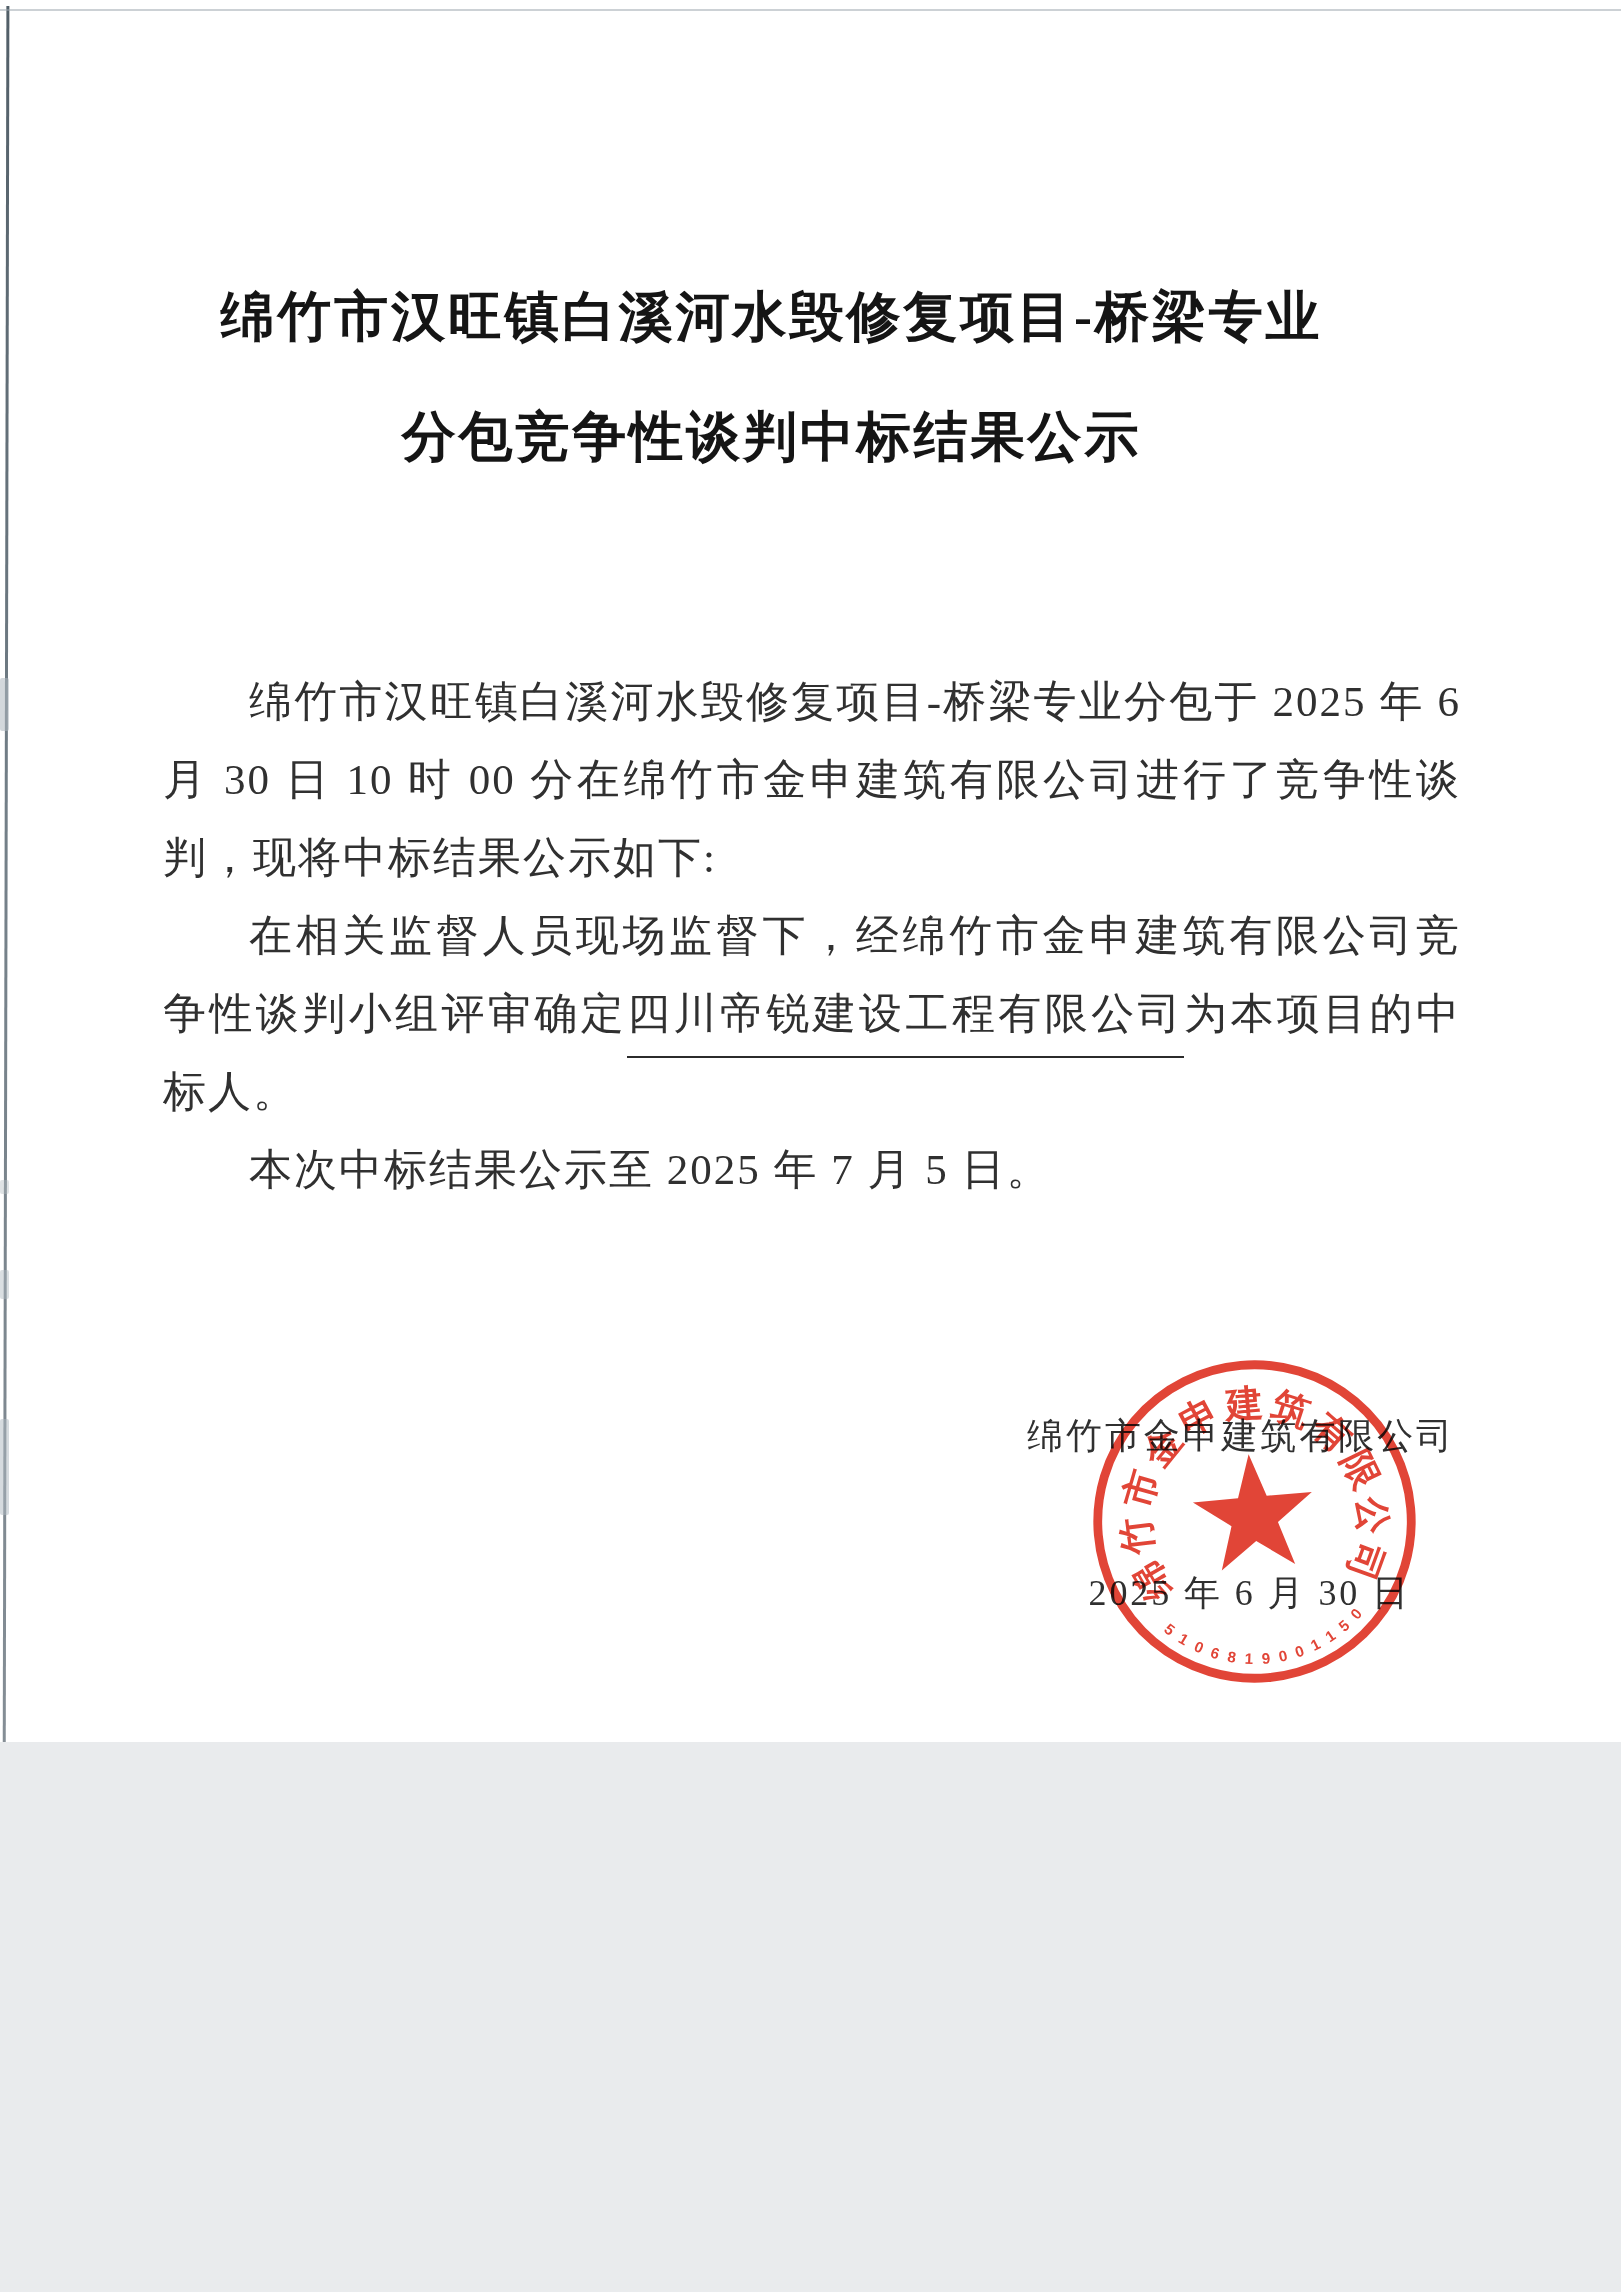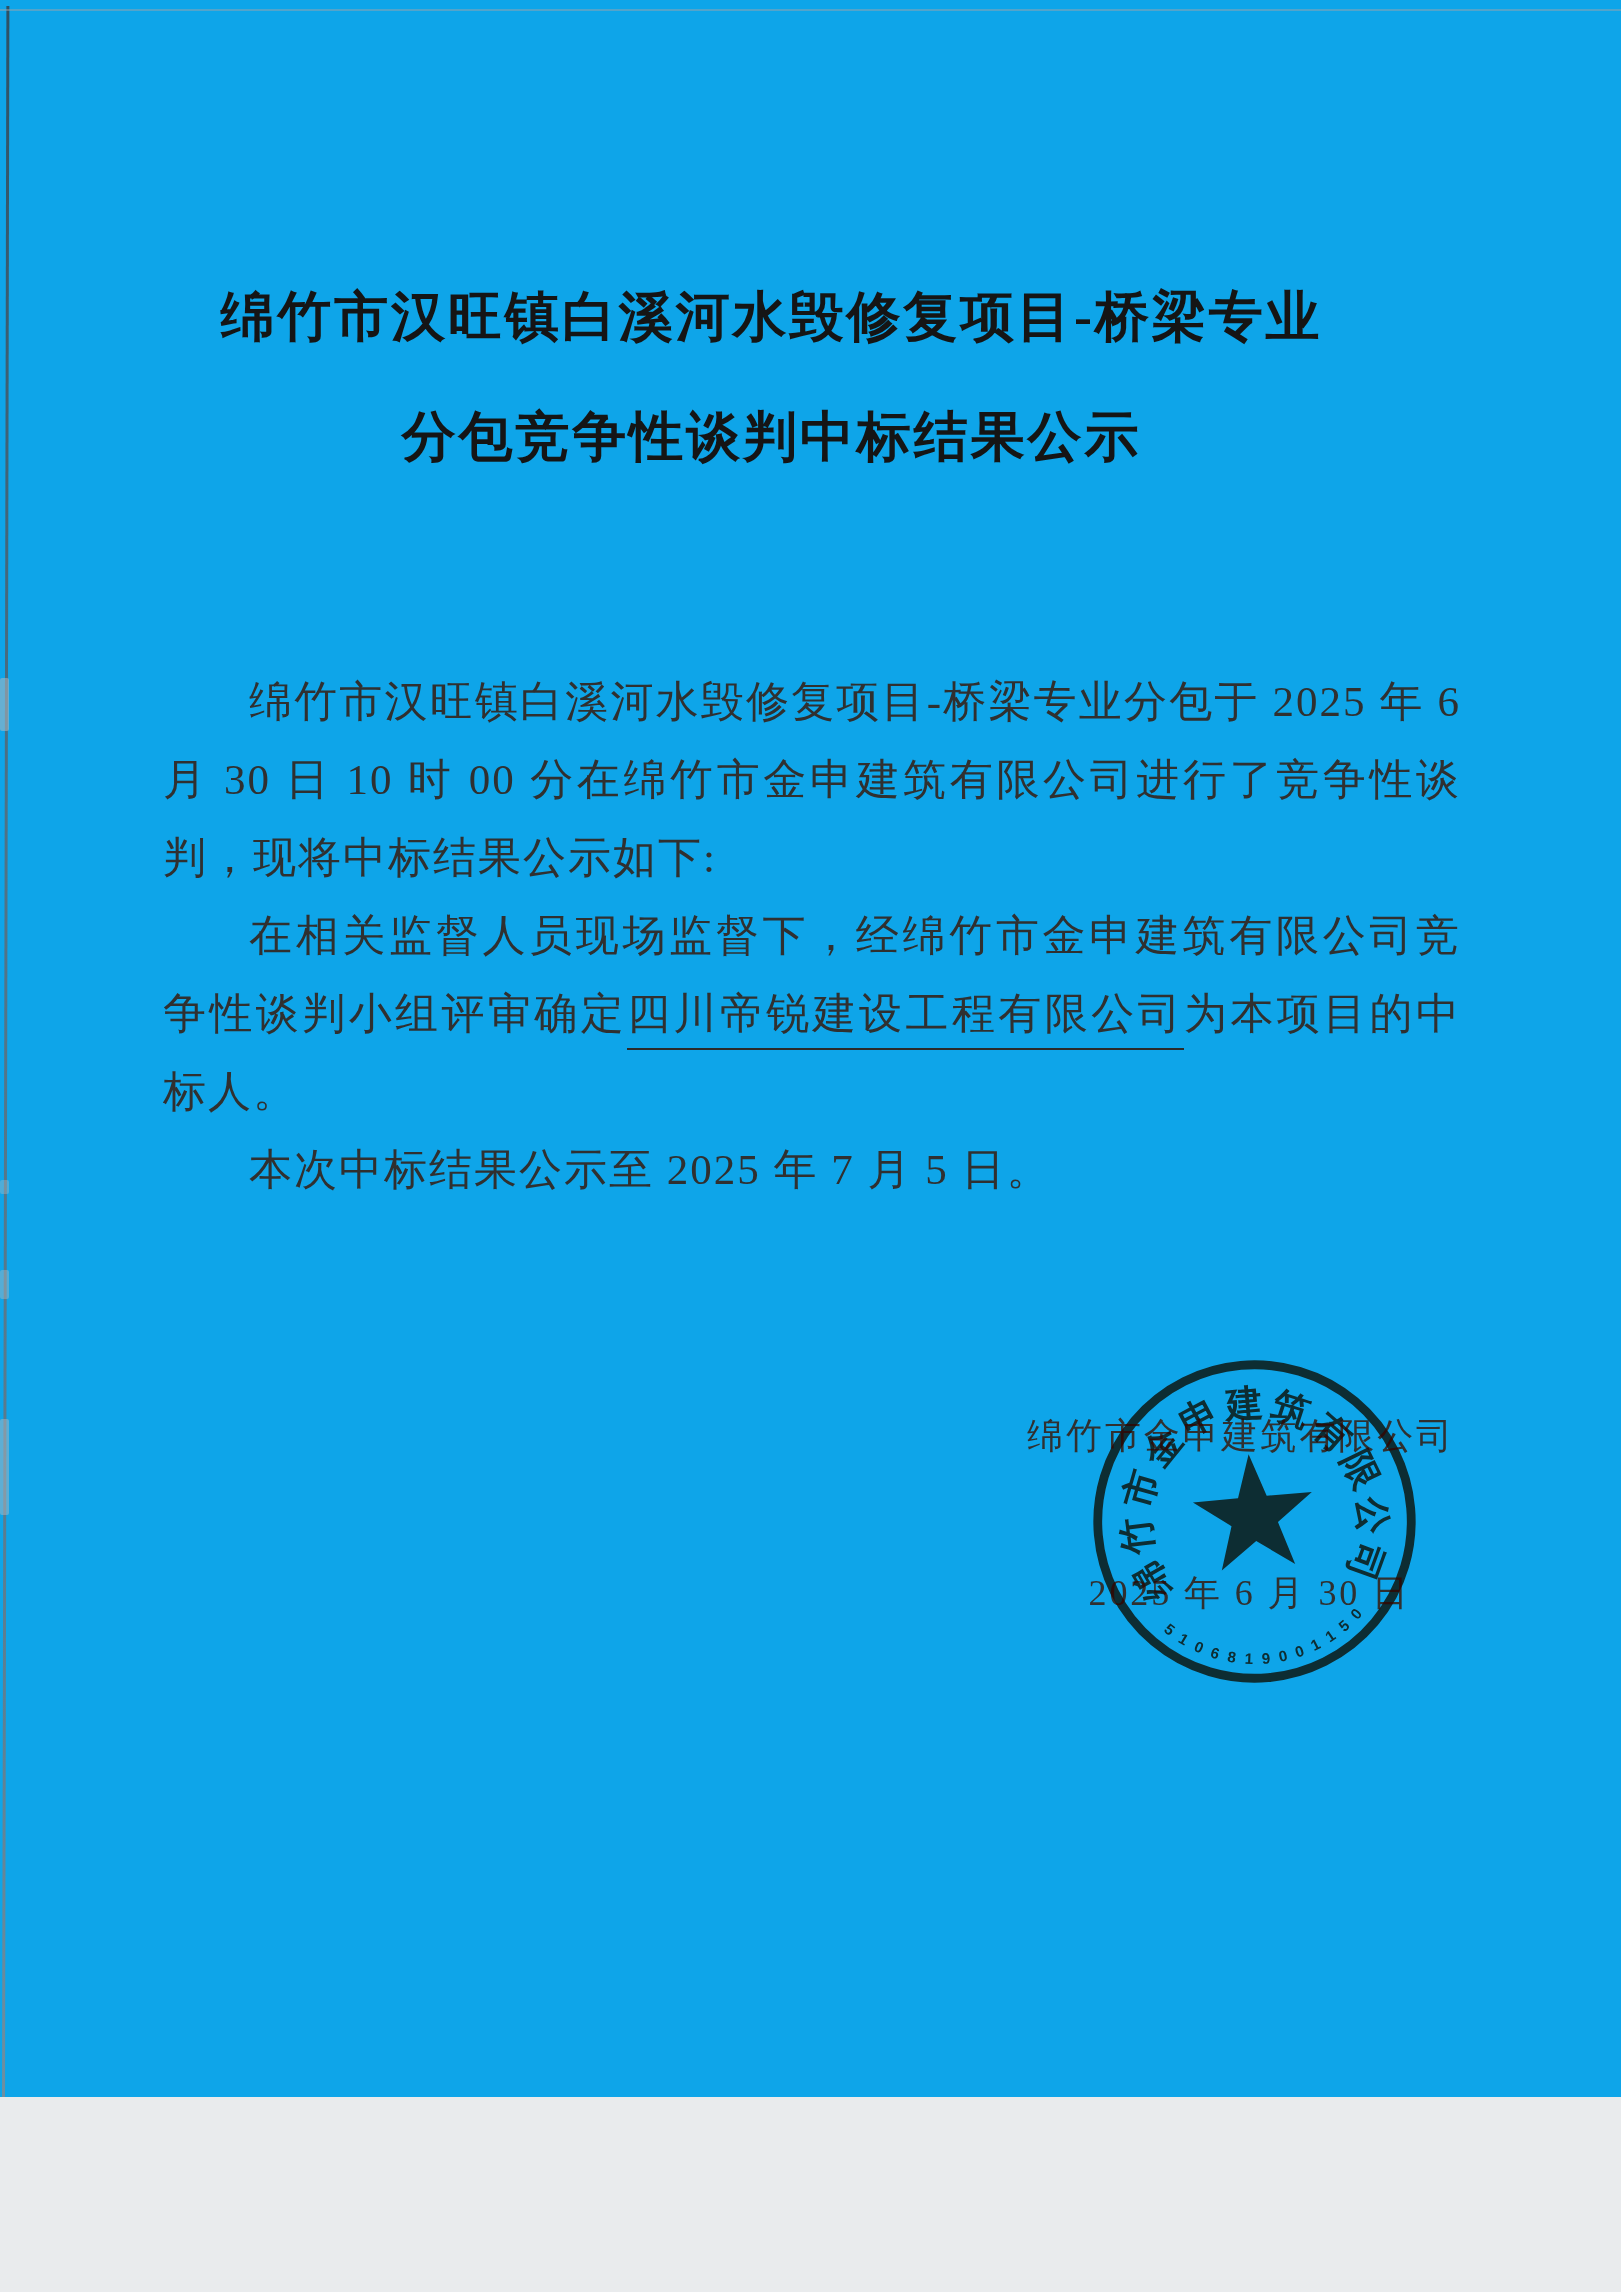--- a/index.html
+++ b/index.html
@@ -1,20 +1,20 @@
 <!DOCTYPE html>
 <html><head>
 <meta charset="utf-8">
 <style>
   html,body{margin:0;padding:0;background:#e9ebed;}
   .page{
     position:relative;
-    width:1621px;height:2097px;
+    width:1621px;height:1742px;
     margin:0 auto;
-    background:#0ea5e9;
+    background:#ffffff;
     overflow:hidden;
     font-family:"Liberation Serif","DejaVu Serif",serif;
     color:#2b2b2b;
   }
   
   .edge-left{position:absolute;left:3.9px;top:5.9px;width:2.9px;height:2284px;
     background:linear-gradient(180deg,#33424d 0%,#5a6872 35%,#6e7982 75%,#8a949c 100%);
     opacity:.85;transform:rotate(.12deg);}
   .edge-top{position:absolute;left:0;top:8.8px;width:100%;height:2px;background:#9aa4ab;opacity:.5;}
   .smudge{position:absolute;left:0;width:8.8px;background:#aeb8bf;opacity:.55;border-radius:2px;}
@@ -29,21 +29,21 @@
     font-weight:700;font-size:54px;line-height:120px;
     color:#151515;letter-spacing:2.9px;
   }
   
   .doc-body{
     position:absolute;left:163px;top:663px;width:1298px;
     font-size:43px;line-height:78px;letter-spacing:2px;
     text-align:justify;color:#303030;
   }
   .doc-body p{margin:0;text-indent:2em;}
-  .winner-underline{border-bottom:2.9px solid #2b2b2b;padding-bottom:11px;}
+  .winner-underline{border-bottom:2.9px solid #2b2b2b;padding-bottom:19px;}
   
   .sig-company{position:absolute;top:1412px;right:166px;
     font-size:36px;letter-spacing:2.9px;color:#303030;white-space:nowrap;}
   .sig-date{position:absolute;top:1569px;right:210px;
     font-size:36px;letter-spacing:2.9px;color:#303030;white-space:nowrap;}
   
   .seal{
     position:absolute;left:1086px;top:1353px;width:337px;height:337px;
     transform:rotate(-5deg);
     mix-blend-mode:multiply;opacity:.92;

